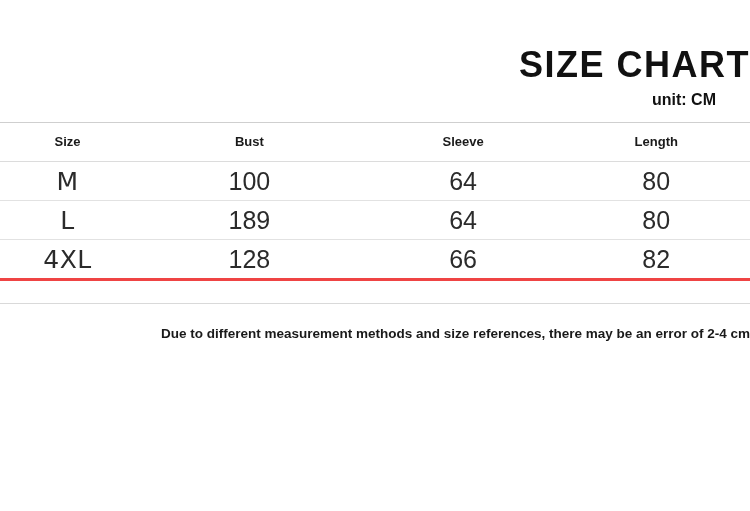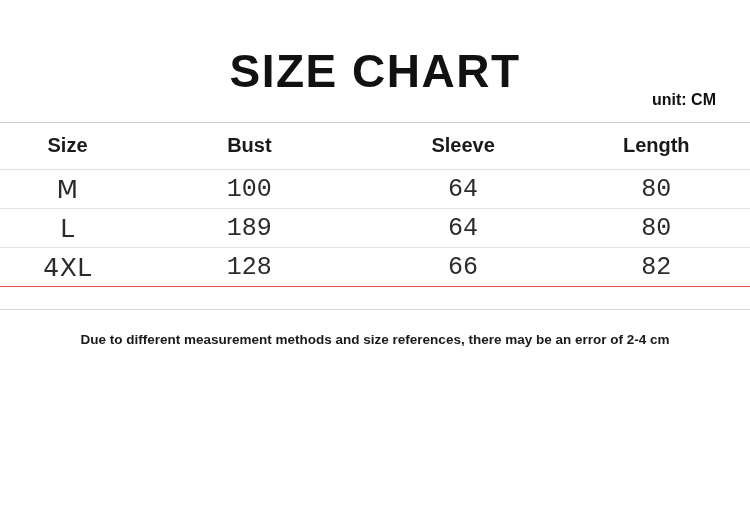--- a/index.html
+++ b/index.html
@@ -26,22 +26,22 @@
   
   .header {
     position: relative;
     height: 122px;
   }
   .title {
     position: absolute;
     left: 0;
     right: 0;
     top: 44px;
-    text-align: center;
-    font-size: 46px;
+    text-align: right;
+    font-size: 36px;
     font-weight: 700;
     letter-spacing: 1.5px;
     color: #111111;
     font-family: "Liberation Sans", sans-serif;
   }
   .unit {
     position: absolute;
     right: 34px;
     top: 91px;
     font-size: 16px;
@@ -63,68 +63,68 @@
     width: 100%;
     border-collapse: collapse;
     table-layout: fixed;
   }
   table.size-table col.c-size   { width: 18.0%; }
   table.size-table col.c-bust   { width: 30.5%; }
   table.size-table col.c-sleeve { width: 26.5%; }
   table.size-table col.c-length { width: 25.0%; }
 
   table.size-table th {
-    font-size: 20px;
+    font-size: 13px;
     font-weight: 700;
     color: #1a1a1a;
     padding: 11px 0 12px 0;
     border-bottom: 1px solid #dcdcdc;
   }
 
   table.size-table td {
     text-align: center;
     border-bottom: 1px solid #e2e2e2;
     padding: 0;
     height: 38px;
     vertical-align: middle;
     color: #2b2b2b;
   }
   table.size-table tr:last-child td {
-    border-bottom: 1px solid #ef4444;
+    border-bottom: 3px solid #ef4444;
   }
 
   .cell-size {
     font-size: 25px;
     font-weight: 400;
     letter-spacing: 0.5px;
     color: #2a2a2a;
     font-family: "DejaVu Sans", sans-serif;
   }
   .cell-num {
     font-size: 25px;
     font-weight: 400;
     color: #2a2a2a;
-    font-family: Liberation Mono, monospace;
+    font-family: Liberation Sans, sans-serif;
   }
 
   
   .footer-gap {
     height: 22px;
     background: #ffffff;
   }
   .footer {
     position: relative;
     height: 66px;
   }
   .footer-note {
     position: absolute;
     left: 0;
     right: 0;
     top: 23px;
-    text-align: center;
+    text-align: right;
     font-size: 13.5px;
     font-weight: 700;
     color: #1a1a1a;
   }
   .footer-rule {
     position: absolute;
     left: 0;
     right: 0;
     top: 0;
     height: 1px;

